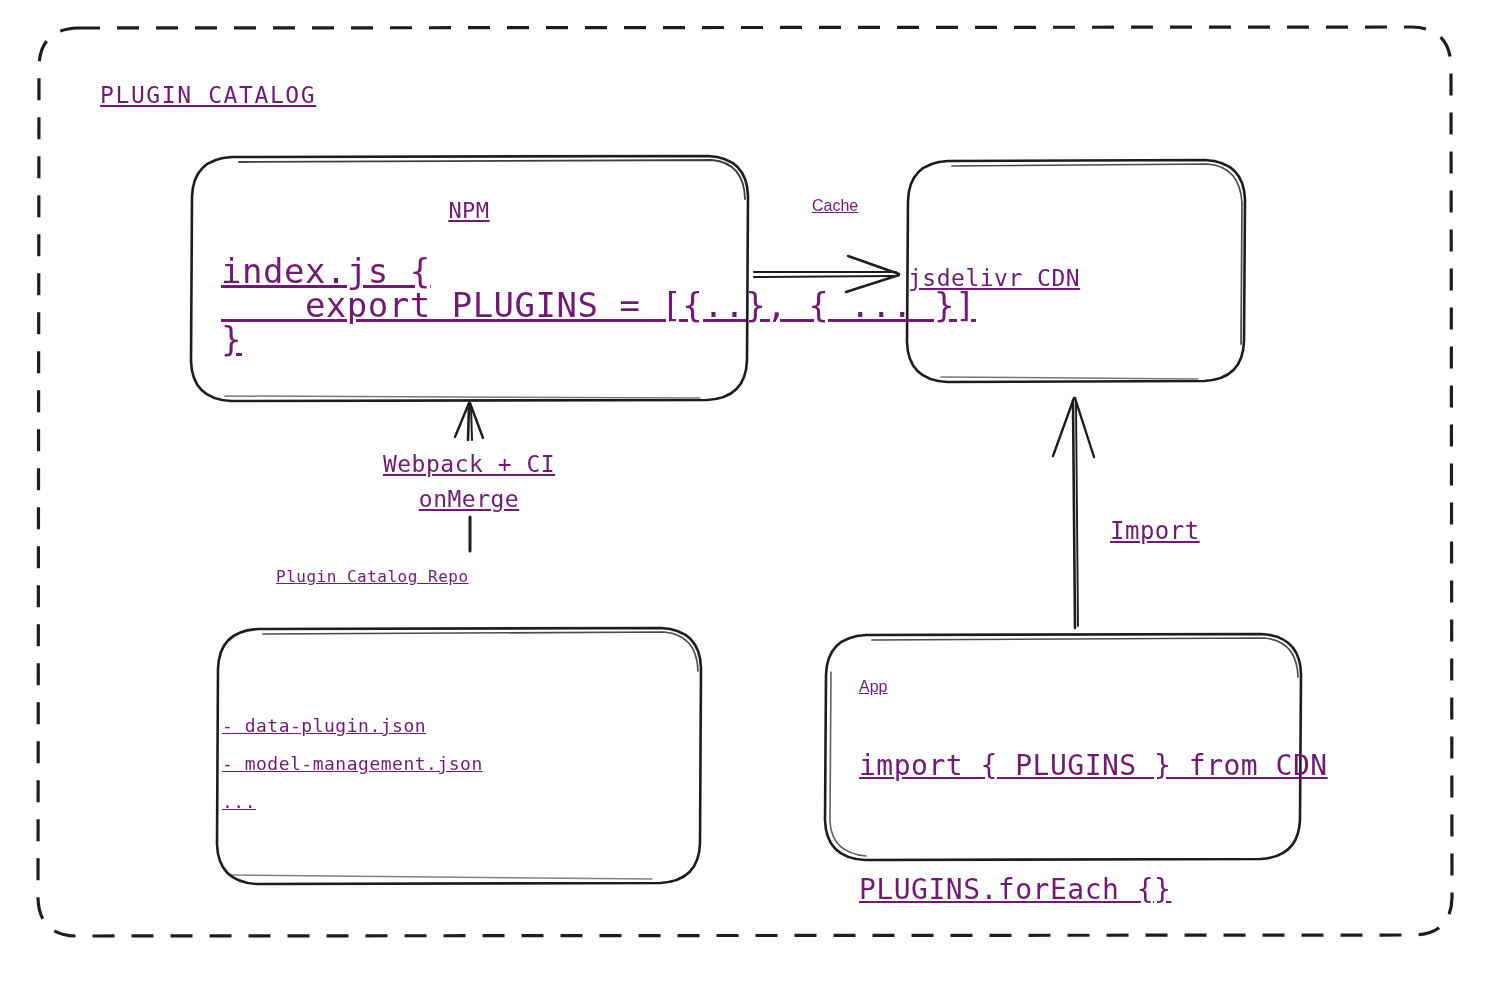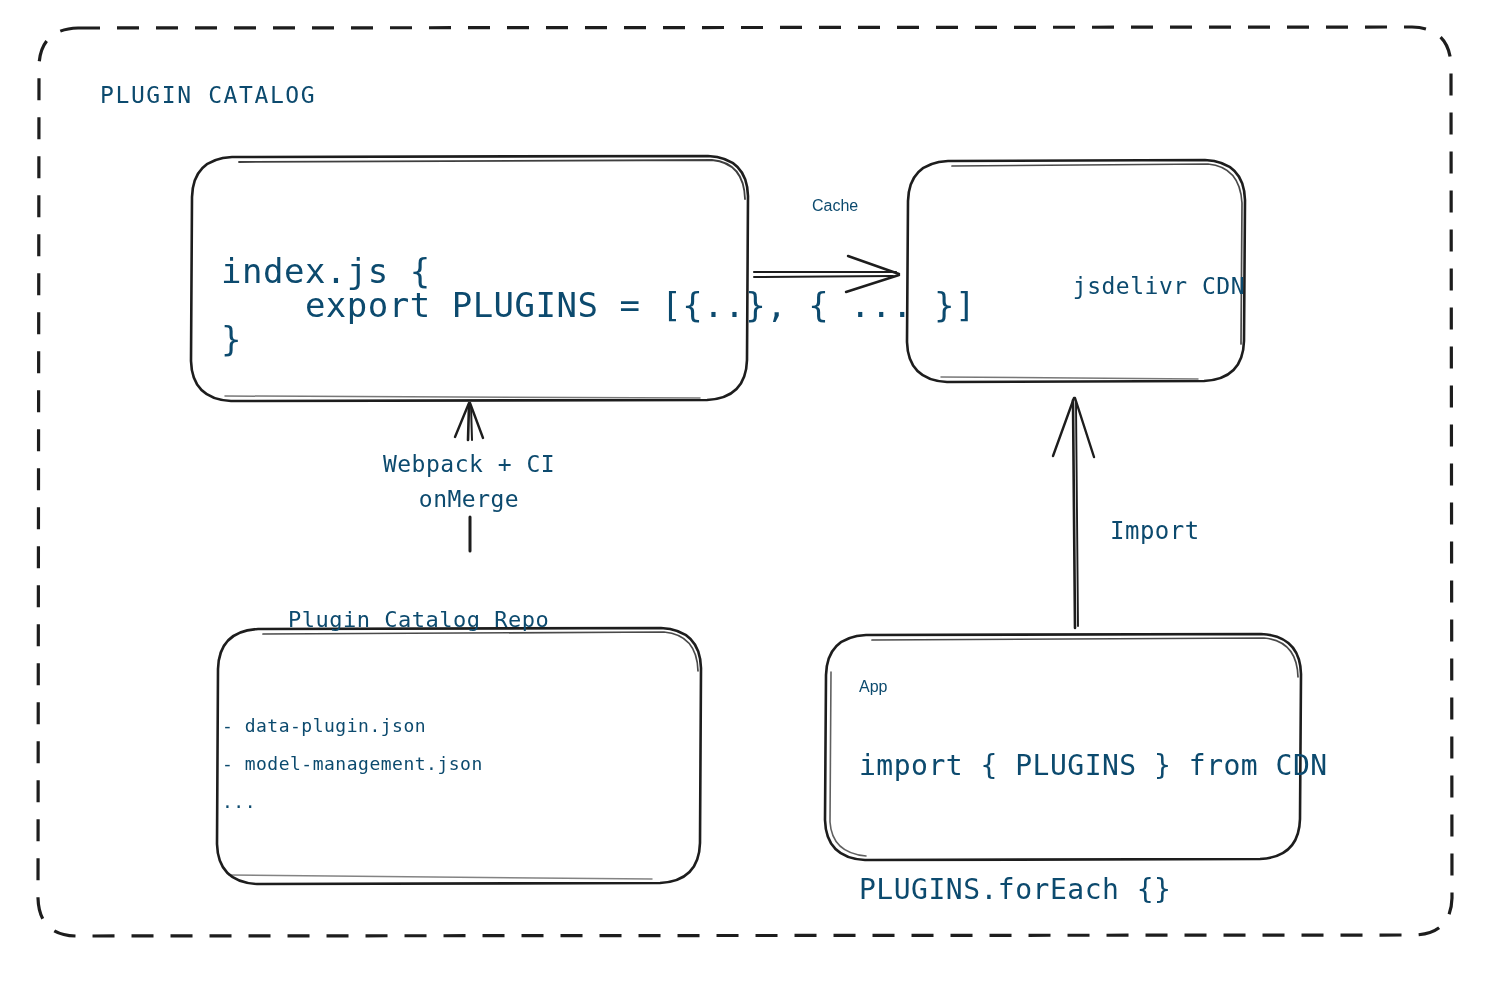--- a/index.html
+++ b/index.html
@@ -19,23 +19,24 @@
   .svg-layer {
     position: absolute;
     inset: 0;
     width: 1506px;
     height: 1002px;
     pointer-events: none;
   }
   .txt {
     position: absolute;
     white-space: pre;
-    color: #0c4a6e;
+    color: #701a75;
     font-family: "DejaVu Sans Mono", monospace;
     letter-spacing: 0.5px;
+    text-decoration: underline;
   }
   .sans {
     font-family: "Liberation Sans", sans-serif;
     letter-spacing: 0px;
   }
 
   
   #group-title {
     left: 100px;
     top: 82px;
@@ -56,23 +57,22 @@
     top: 254px;
     font-size: 34px;
     line-height: 34px;
   }
 
   
   #cdn-title {
     left: 908px;
     top: 265px;
     width: 337px;
-    text-align: right;
+    text-align: left;
     font-size: 23px;
-    margin-top: 8px;
   }
 
   
   #cache-label {
     left: 812px;
     top: 197px;
     font-size: 16px;
   }
   #webpack-label {
     left: 373px;
@@ -81,24 +81,23 @@
     line-height: 35px;
     text-align: center;
     width: 192px;
   }
   #import-label {
     left: 1110px;
     top: 517px;
     font-size: 24px;
   }
   #repo-label {
-    left: 288px;
+    left: 276px;
     top: 567px;
-    font-size: 22px;
-    margin-top: 40px;
+    font-size: 16px;
   }
 
   
   #repo-list {
     left: 222px;
     top: 707px;
     font-size: 18px;
     line-height: 38px;
   }
 
@@ -168,20 +167,21 @@
     <g>
       <path d="M 1075 628 L 1073 400" fill="none" stroke="#1d1d1d" stroke-width="2.6" stroke-linecap="round"></path>
       <path d="M 1078 626 L 1076 402" fill="none" stroke="#1d1d1d" stroke-width="1.9" stroke-linecap="round"></path>
       <path d="M 1053 456 L 1074 398" fill="none" stroke="#1d1d1d" stroke-width="2.4" stroke-linecap="round"></path>
       <path d="M 1094 457 L 1075 398" fill="none" stroke="#1d1d1d" stroke-width="2.4" stroke-linecap="round"></path>
     </g>
   </svg>
 
   <div class="txt" id="group-title">PLUGIN CATALOG</div>
 
+  <div class="txt" id="npm-title">NPM</div>
 
   <div class="txt" id="npm-code">index.js {
     export PLUGINS = [{..}, { ... }]
 }</div>
 
   <div class="txt" id="cdn-title">jsdelivr CDN</div>
 
   <div class="txt sans" id="cache-label">Cache</div>
 
   <div class="txt" id="webpack-label">Webpack + CI

